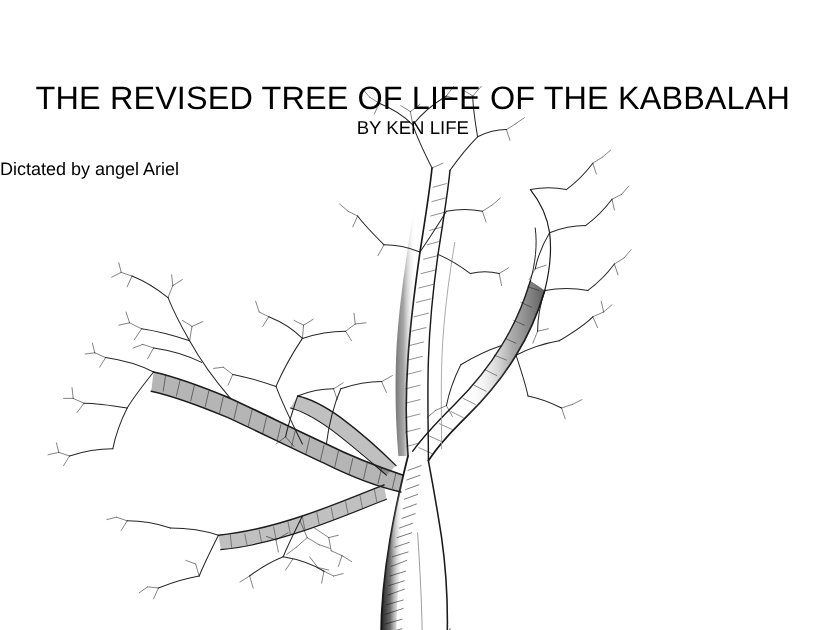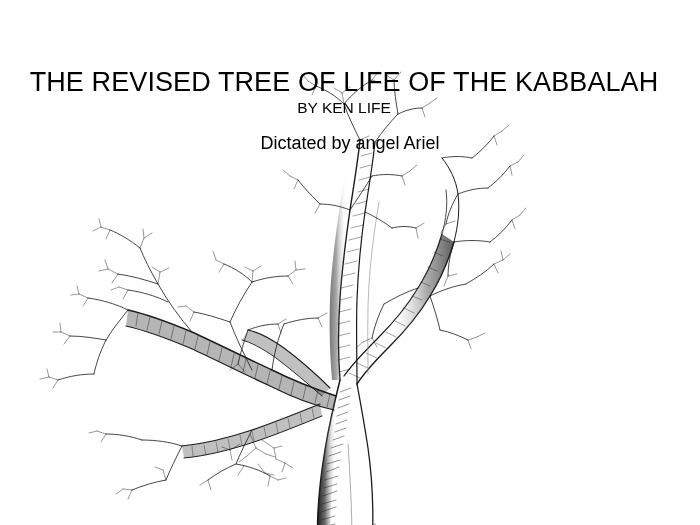--- a/index.html
+++ b/index.html
@@ -58,22 +58,22 @@
     font-weight: 400;
     color: #000000;
     line-height: 1.1;
     white-space: nowrap;
   }
   .title-dictated {
     position: absolute;
     left: 0;
     top: 90px;
     width: 700px;
-    text-align: center;
-    font-size: 18px;
+    text-align: left;
+    font-size: 15px;
     font-weight: 400;
     color: #000000;
     line-height: 1.1;
     white-space: nowrap;
   }
 </style>
 </head>
 <body>
 
 <div id="slide">

